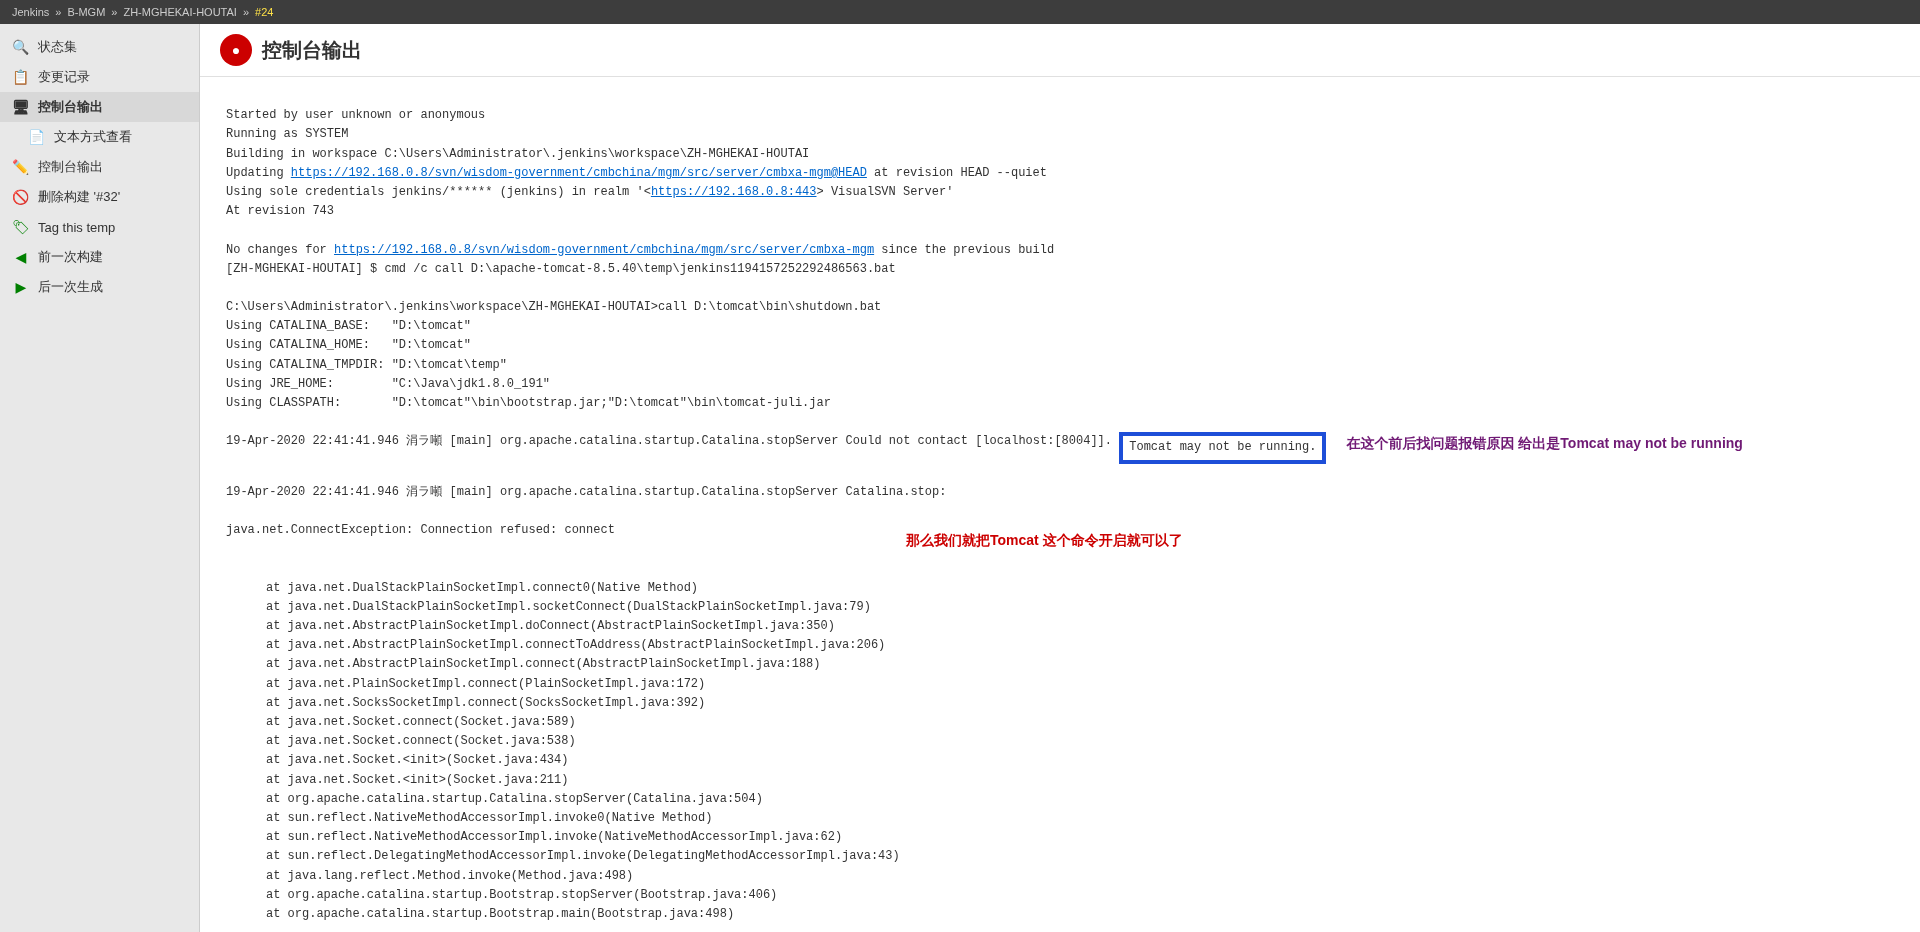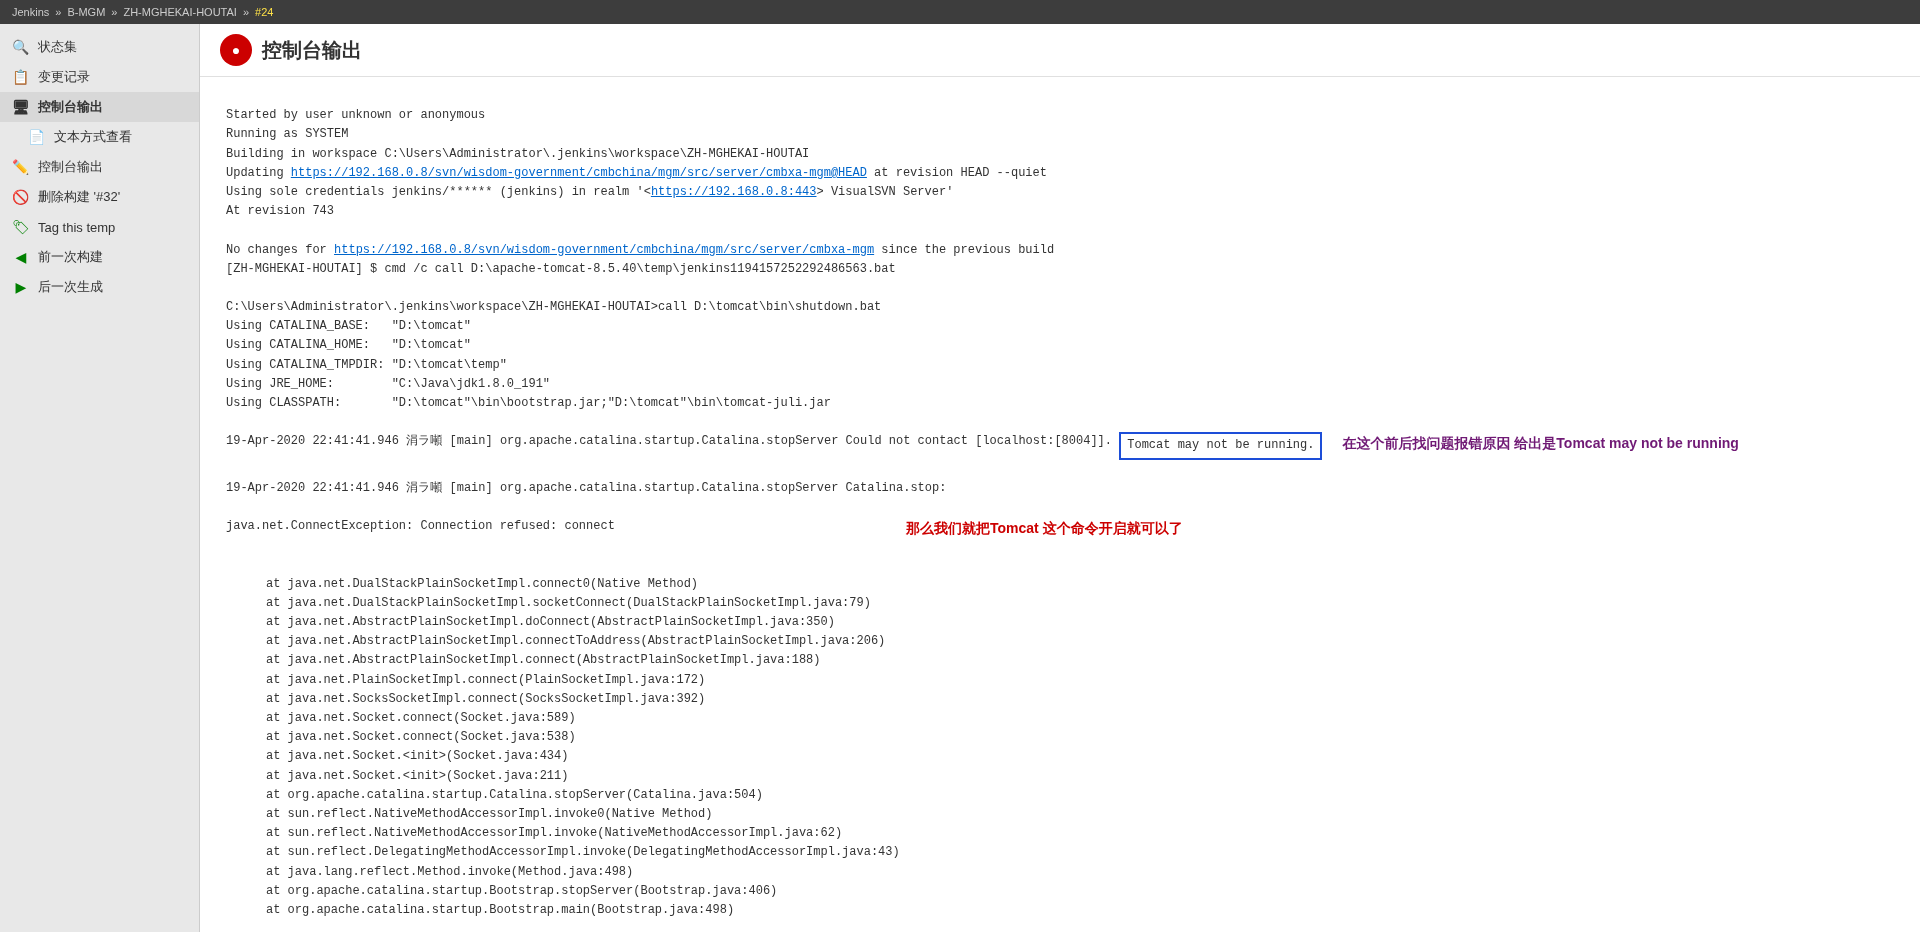--- a/index.html
+++ b/index.html
@@ -26,21 +26,21 @@
     .page-header { padding: 10px 20px; display: flex; align-items: center; gap: 10px; border-bottom: 1px solid #e0e0e0; }
     .jenkins-logo { width: 32px; height: 32px; background: #cc0000; border-radius: 50%; display: inline-flex; align-items: center; justify-content: center; color: white; font-weight: bold; font-size: 14px; }
     .page-title { font-size: 20px; font-weight: bold; color: #333; }
 
     
     .console-area { padding: 10px 26px; }
     .console-output { font-family: 'Courier New', monospace; font-size: 12px; line-height: 1.6; color: #333; white-space: pre-wrap; word-break: break-all; }
     .console-output a { color: #0066cc; text-decoration: underline; }
 
     
-    .annotation-box { border: 2px solid #1d4ed8; padding: 2px 6px; display: inline; }
+    .annotation-box { border: 4px solid #1d4ed8; padding: 2px 6px; display: inline; }
     .annotation-text-orange { color: #701a75; font-size: 14px; font-weight: bold; }
     .annotation-text-red { color: #cc0000; font-size: 14px; font-weight: bold; }
 
     .breadcrumb-arrow { color: #aaa; }
   </style>
 </head>
 <body>
 
 <div class="topbar">
   <span>Jenkins</span>
@@ -127,21 +127,21 @@
         </span>
         <span class="annotation-text-orange" style="margin-left: 20px; font-family: Arial, sans-serif;">在这个前后找问题报错原因  给出是Tomcat may  not be running</span>
       </div>
 
       <div class="console-output">
 <span>19-Apr-2020 22:41:41.946 涓ラ噸 [main] org.apache.catalina.startup.Catalina.stopServer Catalina.stop:</span>
       </div>
 
       <div style="font-family: 'Courier New', monospace; font-size: 12px; line-height: 1.6; display: flex; align-items: center; flex-wrap: wrap; position: relative;">
         <span style="white-space: pre-wrap;">java.net.ConnectException: Connection refused: connect</span>
-        <span class="annotation-text-red" style="margin-left: 80px; font-family: Arial, sans-serif; position: absolute; left: 600px; top: 0;">那么我们就把Tomcat 这个命令开启就可以了</span>
+        <span class="annotation-text-red" style="margin-left: 80px; font-family: Arial, sans-serif; position: absolute; left: 600px; top: 8px;">那么我们就把Tomcat 这个命令开启就可以了</span>
       </div>
 
       <div class="console-output" style="padding-left: 40px;" id="stack-container">
       <div style="font-family: &quot;Courier New&quot;, monospace; font-size: 12px; line-height: 1.6;">at java.net.DualStackPlainSocketImpl.connect0(Native Method)</div><div style="font-family: &quot;Courier New&quot;, monospace; font-size: 12px; line-height: 1.6;">at java.net.DualStackPlainSocketImpl.socketConnect(DualStackPlainSocketImpl.java:79)</div><div style="font-family: &quot;Courier New&quot;, monospace; font-size: 12px; line-height: 1.6;">at java.net.AbstractPlainSocketImpl.doConnect(AbstractPlainSocketImpl.java:350)</div><div style="font-family: &quot;Courier New&quot;, monospace; font-size: 12px; line-height: 1.6;">at java.net.AbstractPlainSocketImpl.connectToAddress(AbstractPlainSocketImpl.java:206)</div><div style="font-family: &quot;Courier New&quot;, monospace; font-size: 12px; line-height: 1.6;">at java.net.AbstractPlainSocketImpl.connect(AbstractPlainSocketImpl.java:188)</div><div style="font-family: &quot;Courier New&quot;, monospace; font-size: 12px; line-height: 1.6;">at java.net.PlainSocketImpl.connect(PlainSocketImpl.java:172)</div><div style="font-family: &quot;Courier New&quot;, monospace; font-size: 12px; line-height: 1.6;">at java.net.SocksSocketImpl.connect(SocksSocketImpl.java:392)</div><div style="font-family: &quot;Courier New&quot;, monospace; font-size: 12px; line-height: 1.6;">at java.net.Socket.connect(Socket.java:589)</div><div style="font-family: &quot;Courier New&quot;, monospace; font-size: 12px; line-height: 1.6;">at java.net.Socket.connect(Socket.java:538)</div><div style="font-family: &quot;Courier New&quot;, monospace; font-size: 12px; line-height: 1.6;">at java.net.Socket.&lt;init&gt;(Socket.java:434)</div><div style="font-family: &quot;Courier New&quot;, monospace; font-size: 12px; line-height: 1.6;">at java.net.Socket.&lt;init&gt;(Socket.java:211)</div><div style="font-family: &quot;Courier New&quot;, monospace; font-size: 12px; line-height: 1.6;">at org.apache.catalina.startup.Catalina.stopServer(Catalina.java:504)</div><div style="font-family: &quot;Courier New&quot;, monospace; font-size: 12px; line-height: 1.6;">at sun.reflect.NativeMethodAccessorImpl.invoke0(Native Method)</div><div style="font-family: &quot;Courier New&quot;, monospace; font-size: 12px; line-height: 1.6;">at sun.reflect.NativeMethodAccessorImpl.invoke(NativeMethodAccessorImpl.java:62)</div><div style="font-family: &quot;Courier New&quot;, monospace; font-size: 12px; line-height: 1.6;">at sun.reflect.DelegatingMethodAccessorImpl.invoke(DelegatingMethodAccessorImpl.java:43)</div><div style="font-family: &quot;Courier New&quot;, monospace; font-size: 12px; line-height: 1.6;">at java.lang.reflect.Method.invoke(Method.java:498)</div><div style="font-family: &quot;Courier New&quot;, monospace; font-size: 12px; line-height: 1.6;">at org.apache.catalina.startup.Bootstrap.stopServer(Bootstrap.java:406)</div><div style="font-family: &quot;Courier New&quot;, monospace; font-size: 12px; line-height: 1.6;">at org.apache.catalina.startup.Bootstrap.main(Bootstrap.java:498)</div></div>
 
     </div>
   </div>
 </div>
 
 </body></html>

